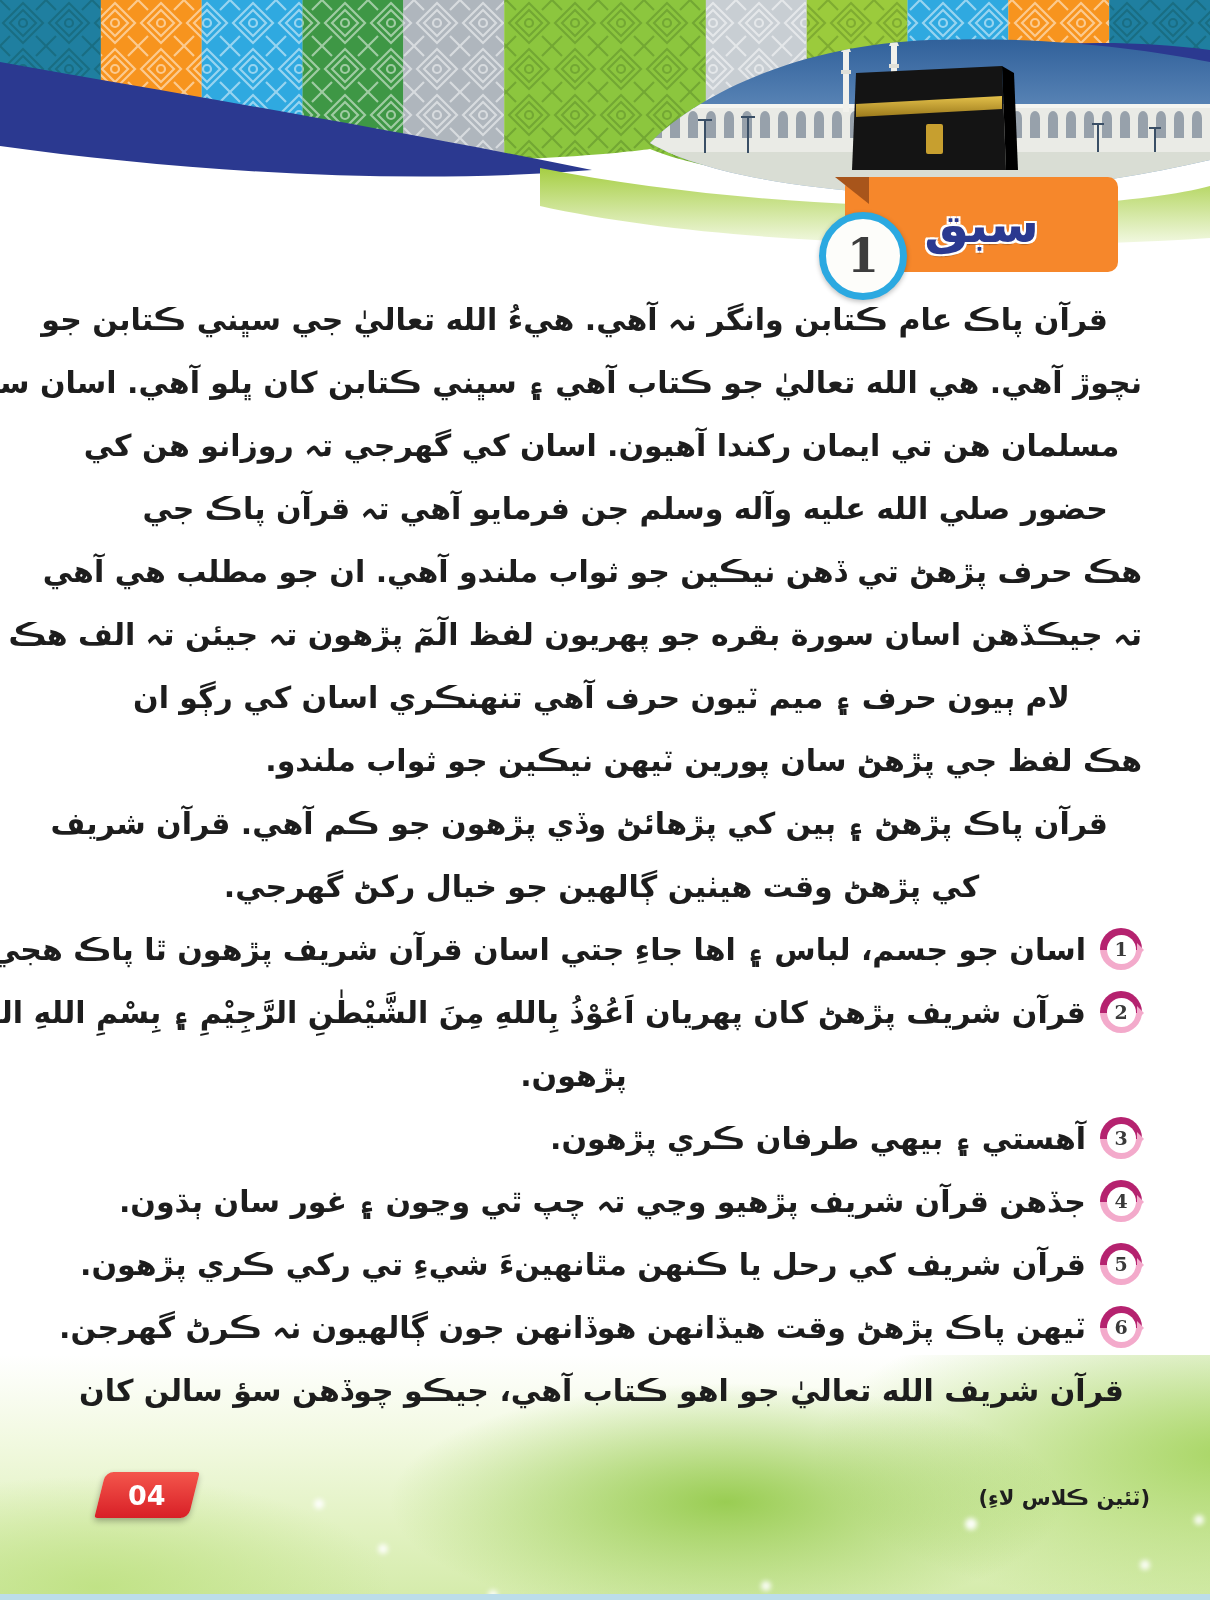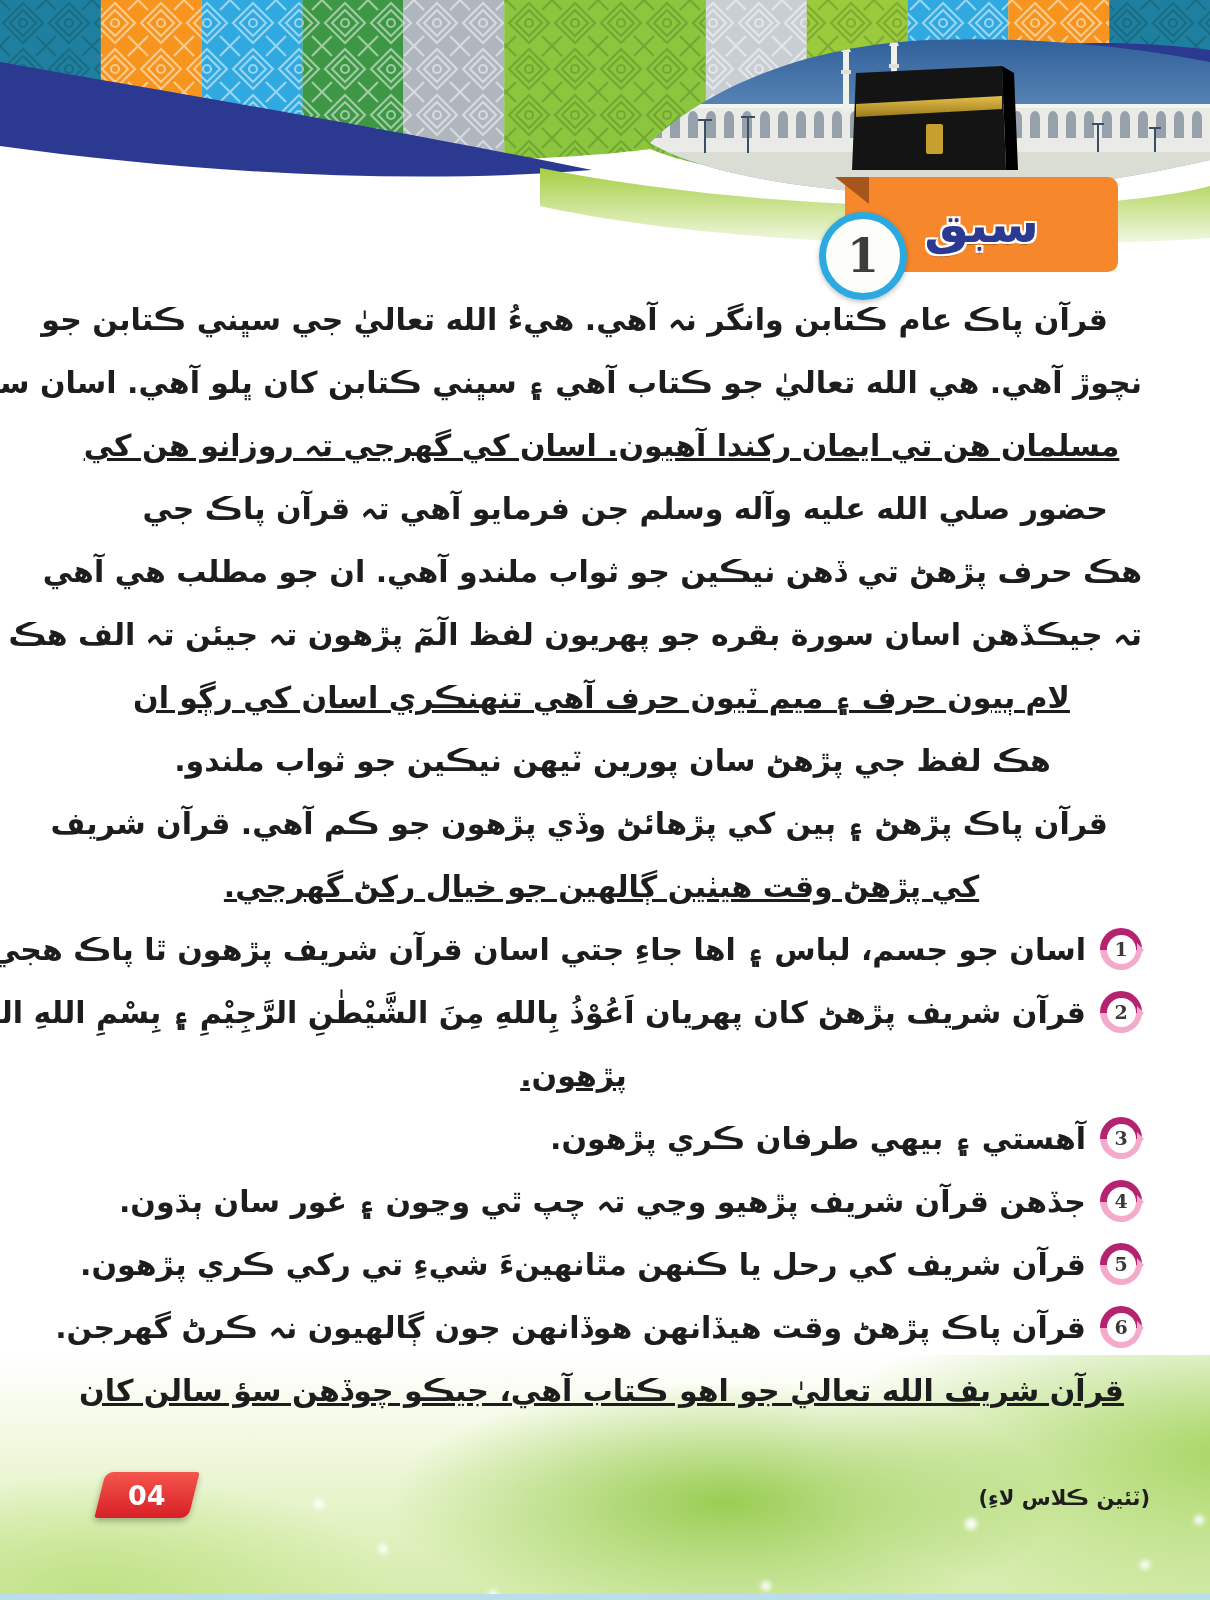--- a/index.html
+++ b/index.html
@@ -20,22 +20,22 @@
      align-items:center;justify-content:center;z-index:5;box-shadow:0 2px 5px rgba(0,0,0,.25);}
   .lesson-number span{font-family:"DejaVu Serif",serif;font-size:46px;font-weight:bold;color:#3d3d3d;}
 
   .page-title{position:absolute;left:310px;top:180px;width:450px;margin:0;text-align:center;
      font-size:56px;font-weight:bold;color:var(--title_red);z-index:4;line-height:1.4;}
 
   
   .content{position:absolute;top:288px;right:68px;left:61px;direction:rtl;z-index:3;color:#1d1d1d;}
   .tline,.iline{height:63px;line-height:63px;font-size:30px;font-weight:bold;white-space:nowrap;}
   .al-r{text-align:right;}
-  .al-c{text-align:center;text-decoration:underline;}
-  .al-l{text-align:center;margin-left:22px;}
+  .al-c{text-align:center;}
+  .al-l{text-align:right;margin-left:22px;}
   .indent{padding-right:34px;}
   .litem{display:flex;align-items:flex-start;gap:14px;}
   .badge{width:42px;height:42px;border-radius:50%;flex:0 0 42px;margin-top:10px;position:relative;
      background:linear-gradient(180deg,var(--badge_magenta) 0 52%,var(--badge_pink) 52% 100%);
      display:flex;align-items:center;justify-content:center;}
   .badge::after{content:"";position:absolute;right:-9px;top:15px;border:7px solid transparent;
      border-left-color:var(--badge_pink);}
   .badge-inner{width:29px;height:29px;border-radius:50%;background:#fff;display:flex;align-items:center;
      justify-content:center;font-family:"DejaVu Serif",serif;font-size:19px;font-weight:bold;color:#3a3a3a;}
   .litext{flex:1;min-width:0;}
@@ -239,21 +239,21 @@
         </span>
         <div class="litext">
           <div class="iline al-r">قرآن شريف کي رحل يا ڪنهن مٿانهينءَ شيءِ تي رکي ڪري پڙهون.</div>
         </div>
       </div>
       <div class="litem">
         <span class="badge">
           <span class="badge-inner">6</span>
         </span>
         <div class="litext">
-          <div class="iline al-r">قرآن پاڪ پڙهڻ وقت هيڏانهن هوڏانهن جون ڳالهيون نہ ڪرڻ گهرجن.</div>
+          <div class="iline al-r">ٽيهن پاڪ پڙهڻ وقت هيڏانهن هوڏانهن جون ڳالهيون نہ ڪرڻ گهرجن.</div>
         </div>
       </div>
       <div class="tline al-c">قرآن شريف الله تعاليٰ جو اهو ڪتاب آهي، جيڪو چوڏهن سؤ سالن کان</div>
     </div>
 
   <div class="footer-art">
     <div class="sparkles"></div>
   </div>
   <div class="page-tab">
     <span>04</span>

